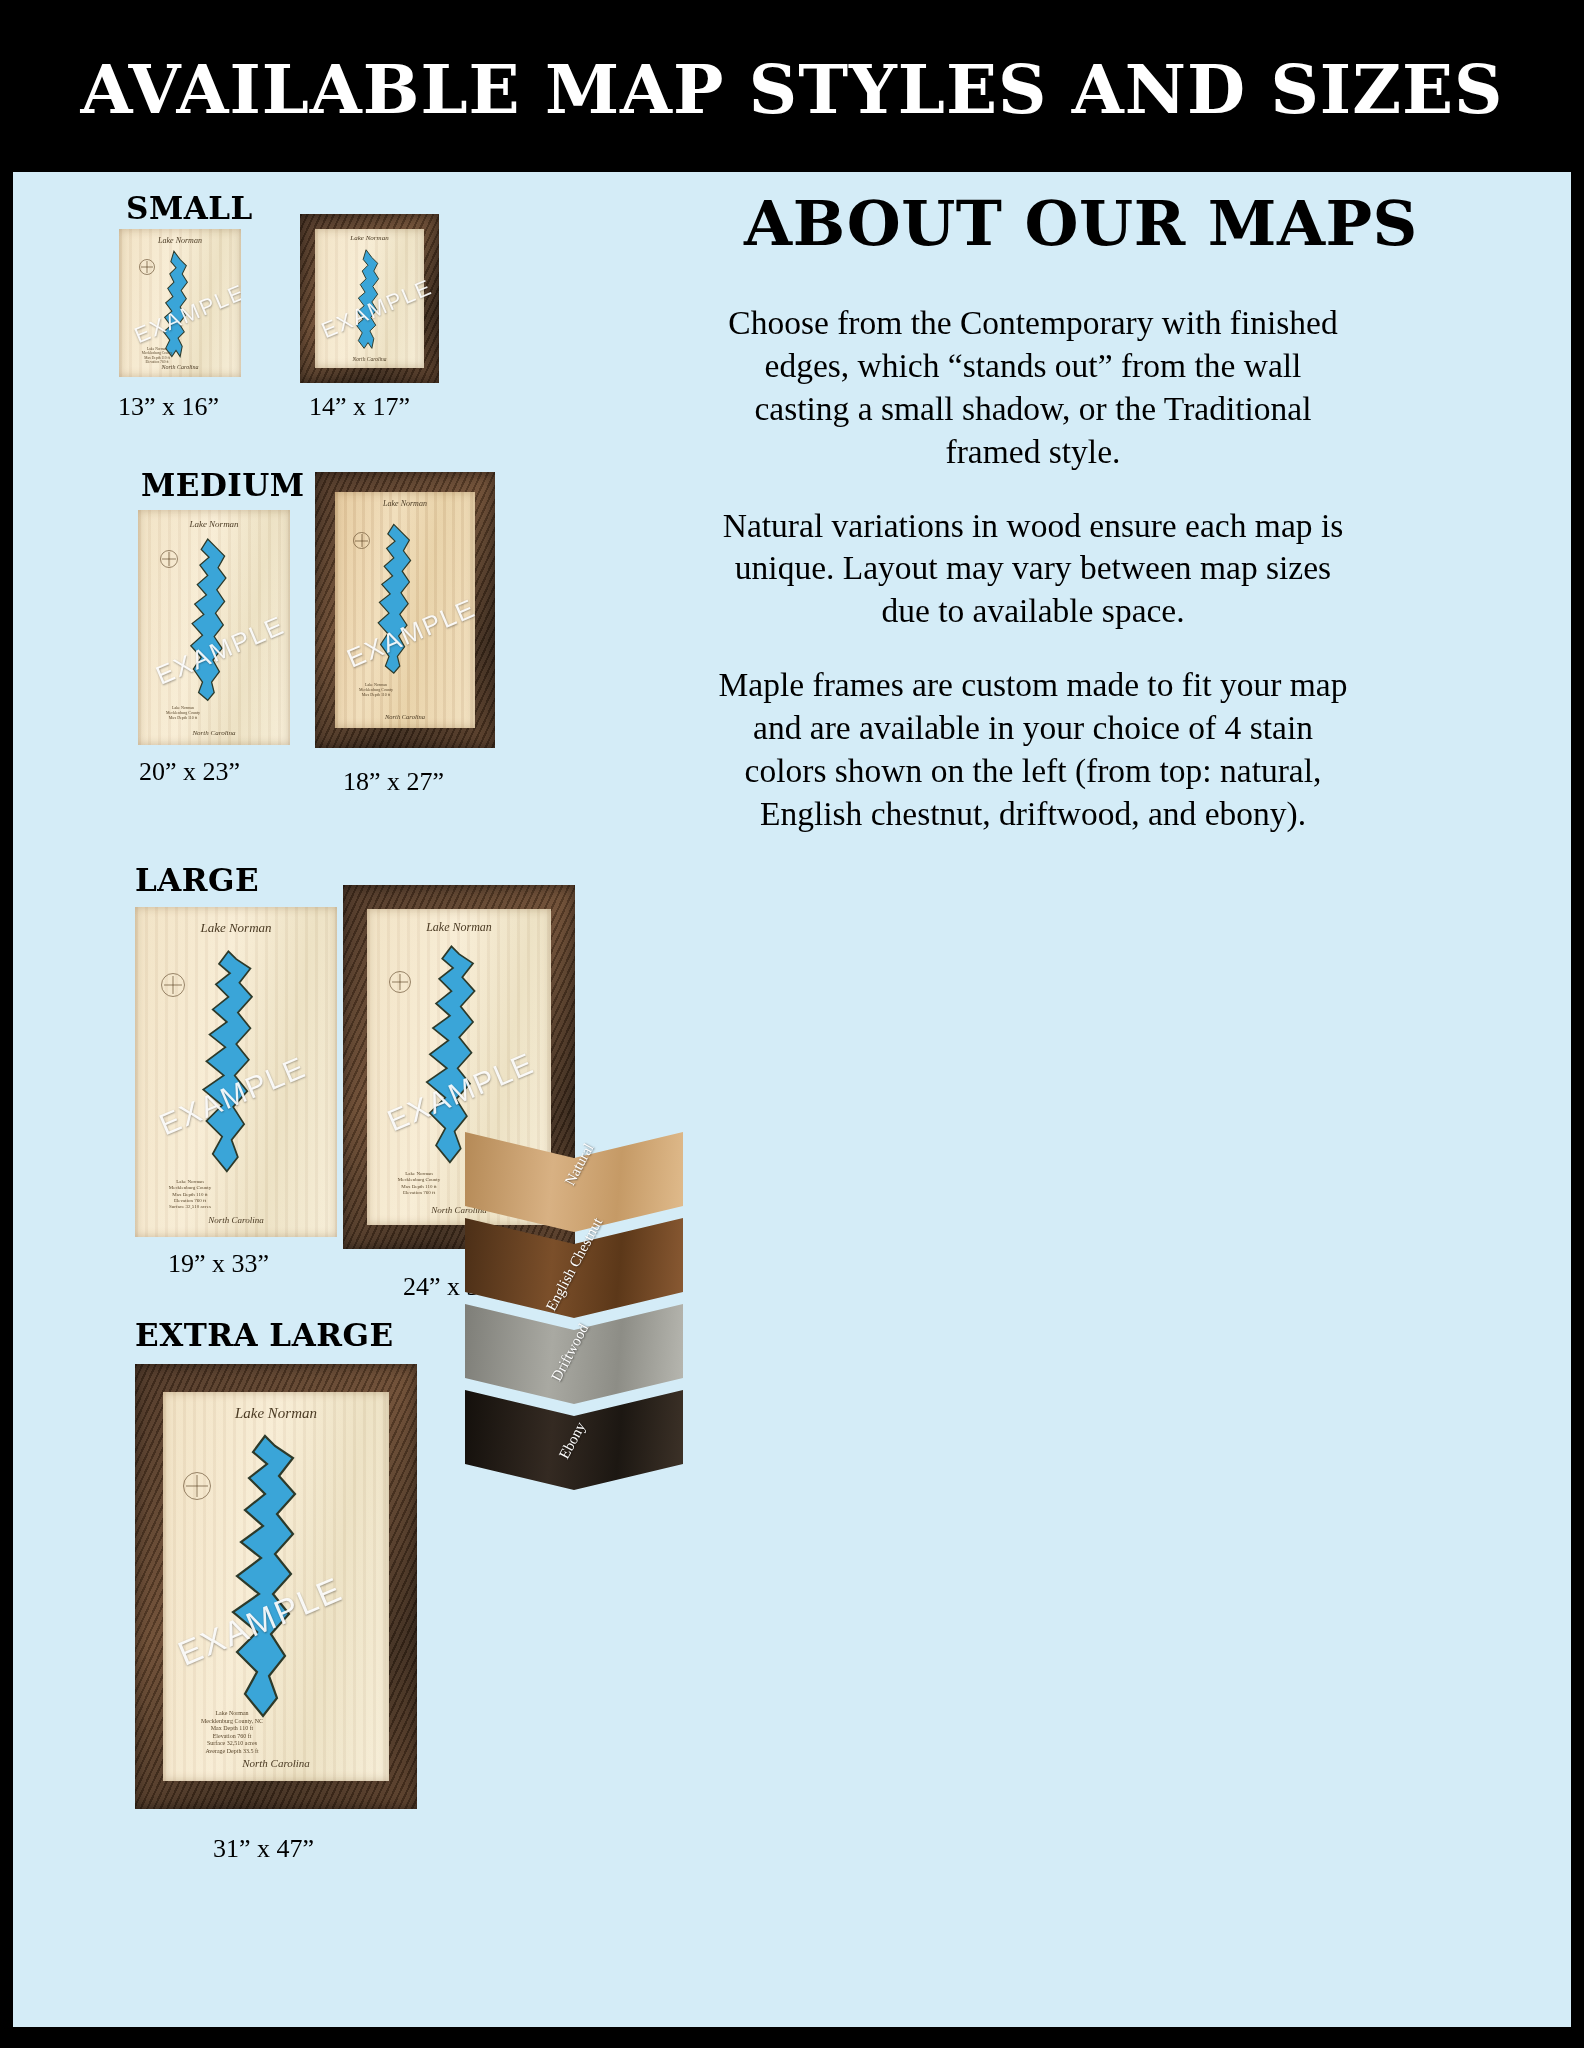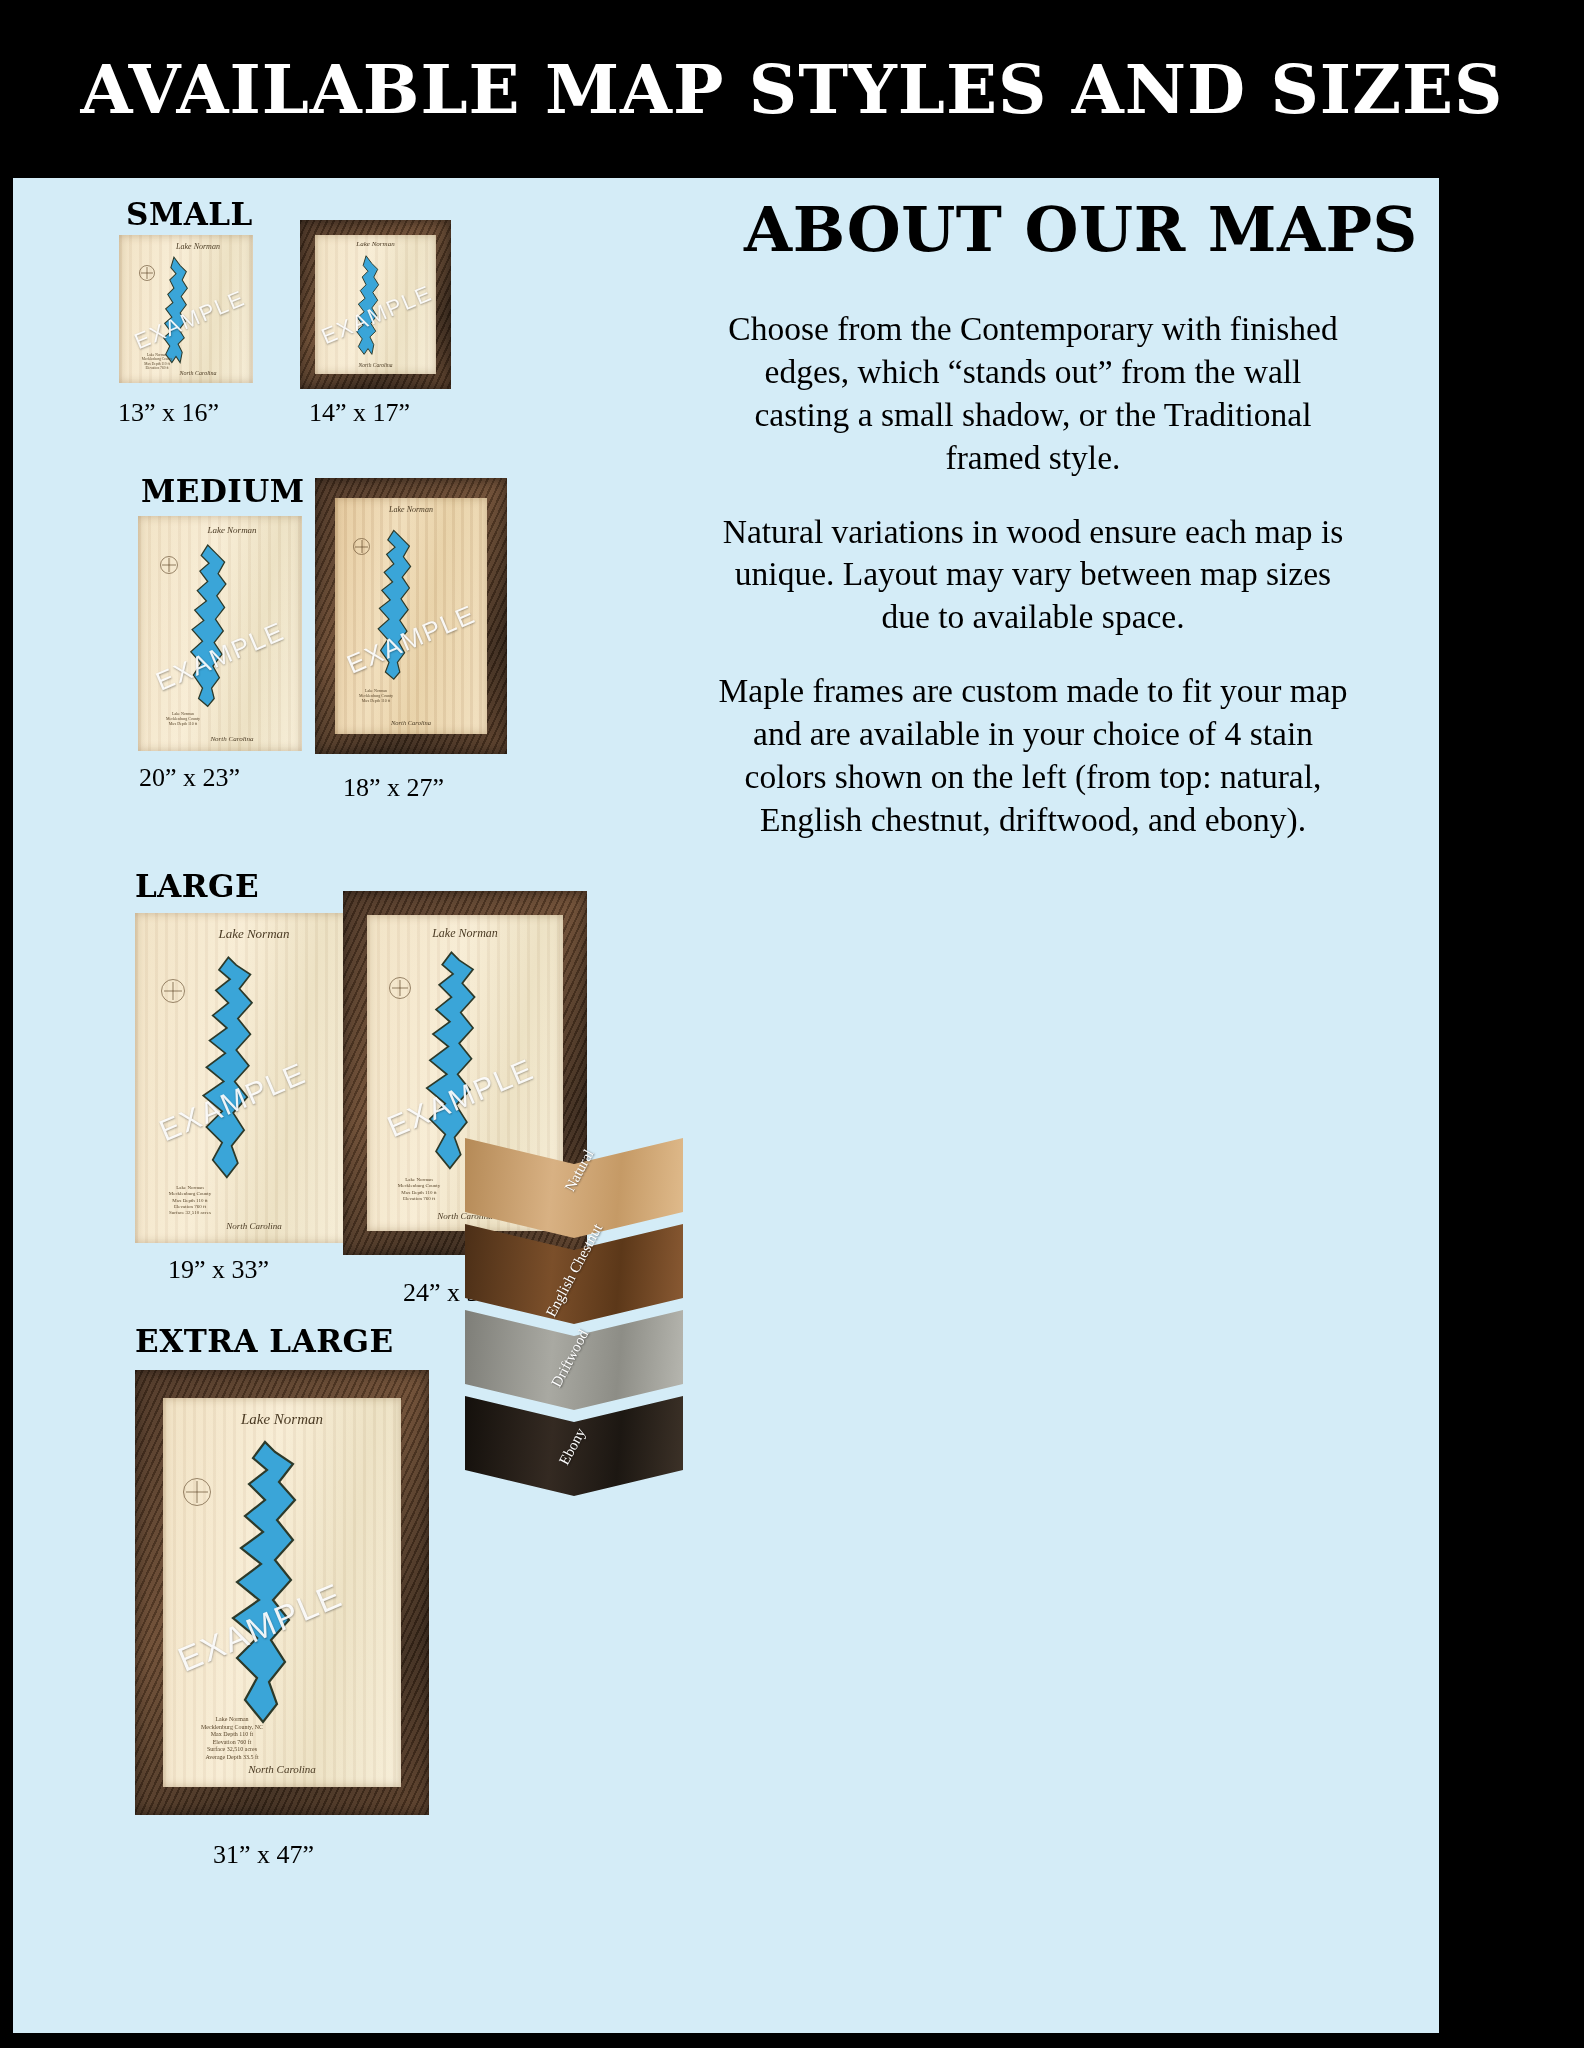--- a/index.html
+++ b/index.html
@@ -33,22 +33,22 @@
     font-weight: bold;
     font-size: 67px;
     letter-spacing: 1px;
     text-align: center;
     white-space: nowrap;
   }
   
   .body-area {
     position: absolute;
     left: 13px;
-    top: 178px;
-    width: 1426px;
+    top: 172px;
+    width: 1558px;
     height: 1855px;
     background: #d4ecf7;
   }
   
   .size-label {
     position: absolute;
     font-family: "DejaVu Serif", serif;
     font-weight: bold;
     font-size: 31px;
     color: #000;
@@ -59,21 +59,20 @@
     font-family: "Liberation Serif", serif;
     font-size: 26px;
     color: #000;
     white-space: nowrap;
   }
 
   
   .map-piece {
     position: absolute;
     overflow: hidden;
-    padding-left: 12px;
   }
   .frame {
     position: absolute;
     inset: 0;
     background:
       repeating-linear-gradient(115deg,
         rgba(0,0,0,0.22) 0px, rgba(0,0,0,0.22) 2px,
         rgba(255,255,255,0.05) 2px, rgba(255,255,255,0.05) 6px),
       linear-gradient(135deg, #4b3322, #6b4a30 40%, #3d2a1b 75%, #5a3d27);
     box-shadow: inset 0 0 14px rgba(0,0,0,.55);

